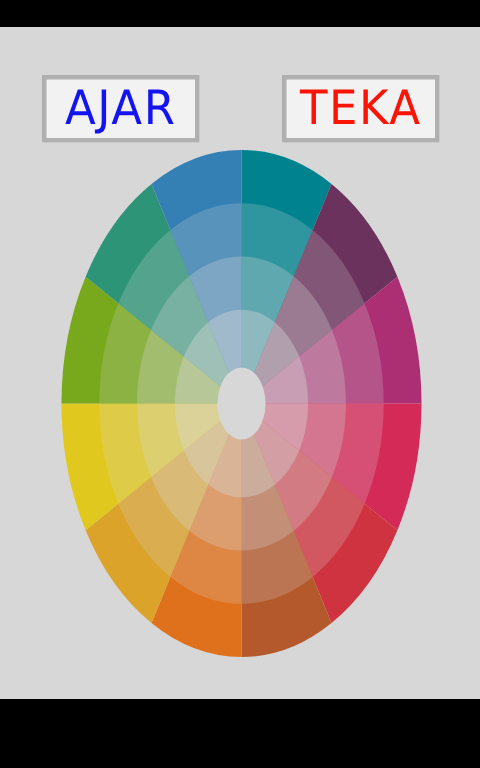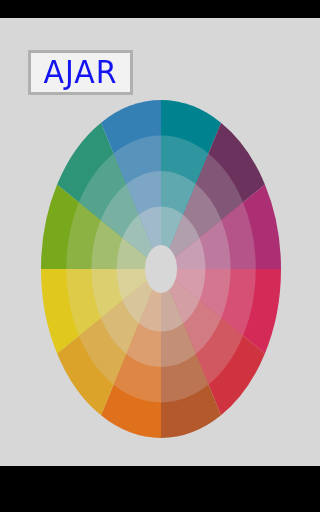--- a/index.html
+++ b/index.html
@@ -150,18 +150,21 @@
             <path d="M 161 251 L 138.80 196.85 A 44.40 62.53 0 0 1 161.00 188.47 Z" fill="rgb(160,185,203)" shape-rendering="geometricPrecision"></path>
           </g>
         <ellipse id="wheel-hub" cx="161" cy="251" rx="16" ry="24" fill="#d7d7d7"></ellipse>
       </svg>
     </div>
 
     <div class="word-label" id="label-ajar">
       <span class="word-label-text">AJAR</span>
     </div>
 
+    <div class="word-label" id="label-teka">
+      <span class="word-label-text">TEKA</span>
+    </div>
 
   </div>
 
   <div class="status-bar-bottom"></div>
 
 </div>
 
 </body></html>

